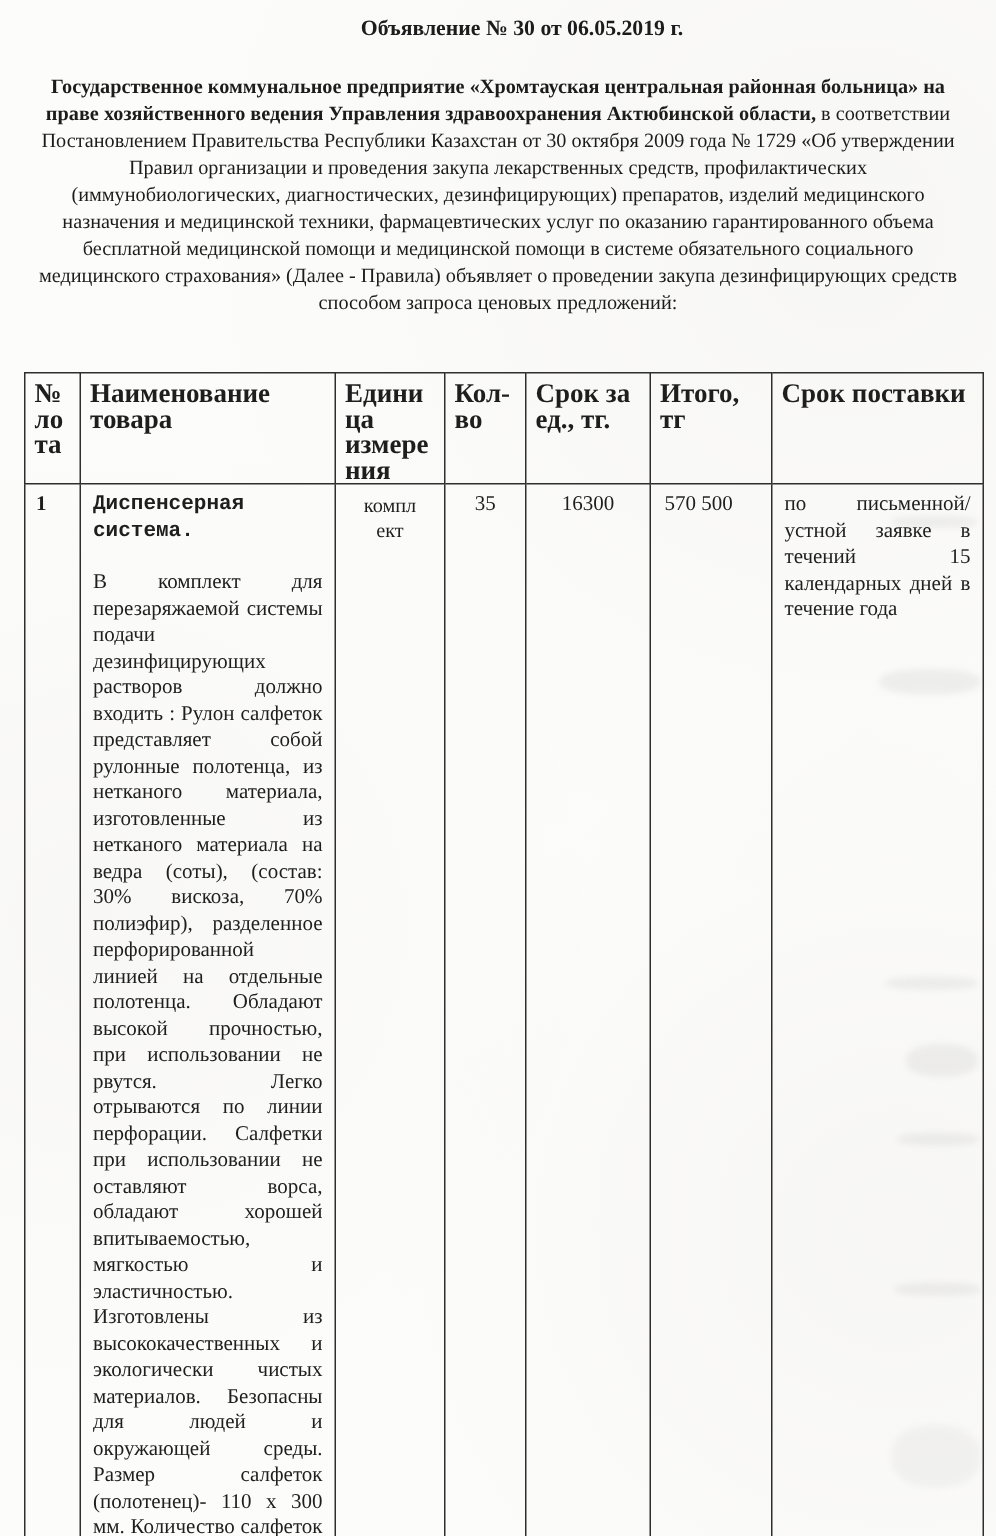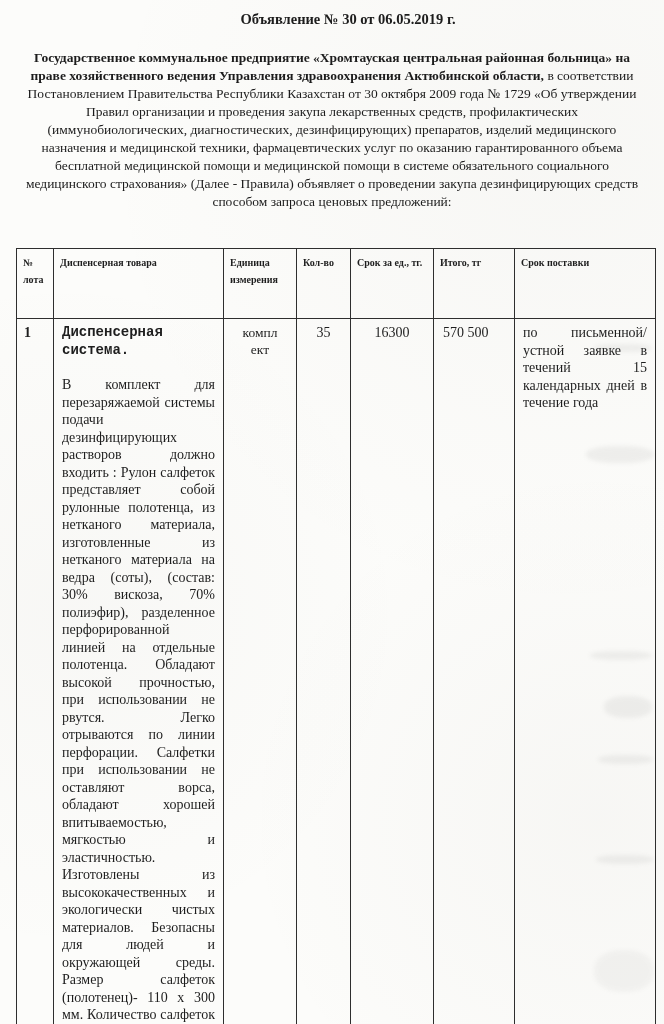--- a/index.html
+++ b/index.html
@@ -37,21 +37,21 @@
     font-size: 13.5px; color: #1e1e1e;
   }
   .lots th, .lots td {
     border: 1px solid #2e2e2e;
     vertical-align: top;
     overflow-wrap: anywhere;
   }
   .lots th {
     font-weight: bold; text-align: left;
     padding: 5px 5px 0 6px; height: 70px;
-    line-height: 17px; font-size: 10px;
+    line-height: 17px; font-size: 18px;
   }
   .lots td { padding: 5px 7px; line-height: 17.5px; }
 
   td.c-lot   { font-weight: bold; padding-left: 7px; font-size: 14px; }
   td.c-name  { padding: 5px 8px; }
   .prod-title { font-weight: bold; font-size: 14px; margin: 0 0 17px 0; font-family: Liberation Mono, monospace; }
   .prod-desc  { text-align: justify; font-size: 14px; line-height: 17.5px; min-height: 640px; }
   td.c-unit  { text-align: center; padding: 5px 16px; line-height: 17px; }
   td.c-qty   { text-align: center; font-size: 14px; }
   td.c-price { text-align: center; font-size: 14px; }
@@ -91,21 +91,21 @@
       <col style="width:170px">
       <col style="width:73px">
       <col style="width:54px">
       <col style="width:83px">
       <col style="width:81px">
       <col style="width:141px">
     </colgroup>
     <thead>
       <tr>
         <th>№ лота</th>
-        <th>Диспенсерная товара</th>
+        <th>Наименование товара</th>
         <th>Единица измерения</th>
         <th>Кол-во</th>
         <th>Срок за ед., тг.</th>
         <th>Итого, тг</th>
         <th>Срок поставки</th>
       </tr>
     </thead>
     <tbody>
       <tr>
         <td class="c-lot">1</td>

